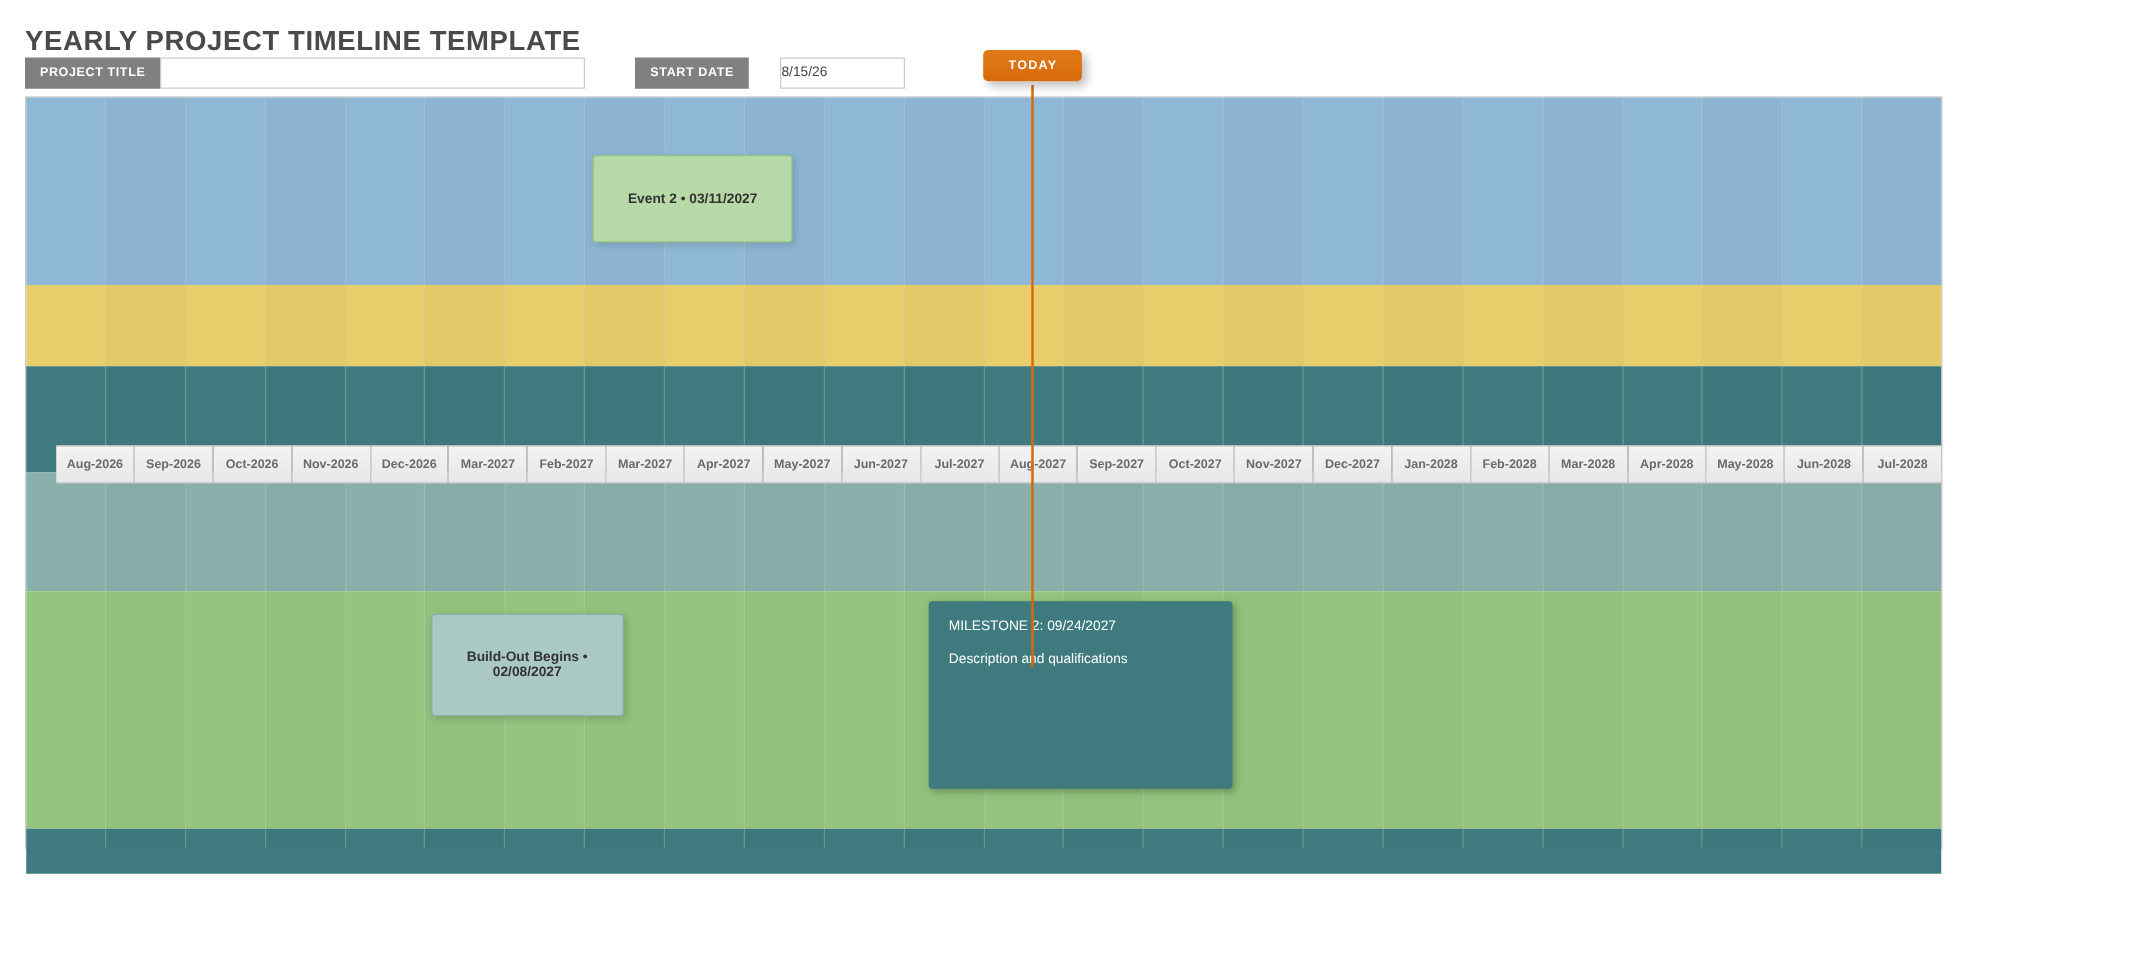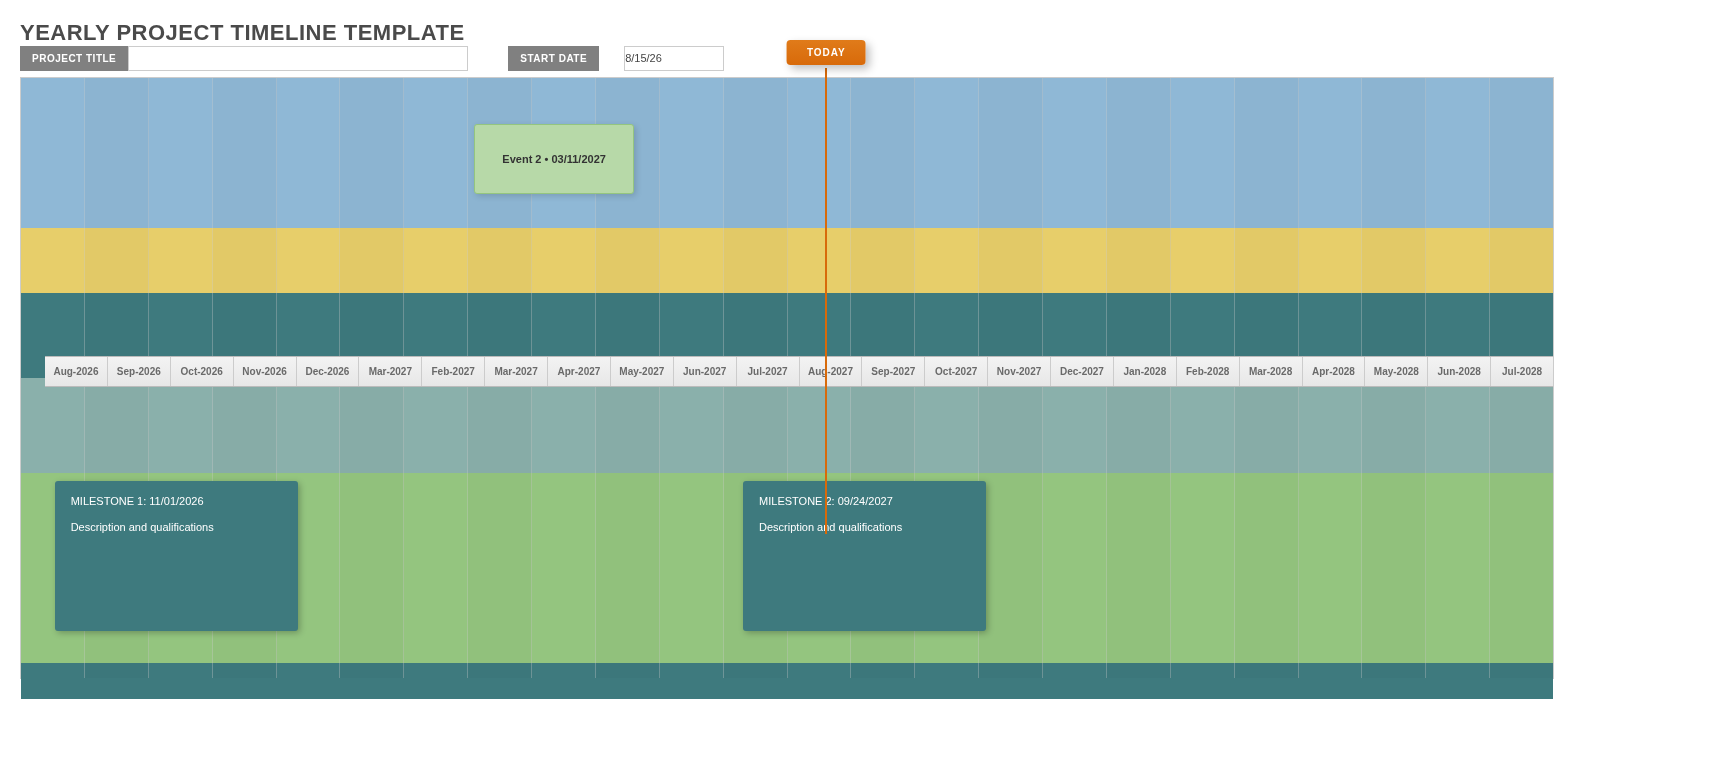--- a/index.html
+++ b/index.html
@@ -110,28 +110,25 @@
         <div class="tick">May-2028</div>
         <div class="tick">Jun-2028</div>
         <div class="tick">Jul-2028</div>
       </div>
   <div class="today-tag" style="left: 805.35px;">TODAY</div>
       <div class="today-line" style="left: 805.35px;"></div>
       <div class="stem blue" style="left: 30.68px; top: 128px; height: 150px;"></div>
       <div class="dot blue" style="left: 30.68px; top: 278px;"></div>
       <div class="stem yellow" style="left: 142.534px; top: 213px; height: 65px;"></div>
       <div class="dot yellow" style="left: 142.534px; top: 278px;"></div>
-      <div class="event" style="left: 33.6675px; top: 403px;">
-        <div class="bubble dark">
-          <div class="title">MILESTONE 1: 11/01/2026</div>
-          <div class="desc">Description and qualifications</div>
-        </div>
-      </div>
       <div class="stem dark" style="left: 193.667px; top: 318px; height: 85px;"></div>
       <div class="dot dark" style="left: 193.667px; top: 318px;"></div>
+      <div class="event" style="left: 323.757px; top: 413px;">
+        <div class="bubble teal">Build-Out Begins • 02/08/2027</div>
+      </div>
       <div class="stem teal" style="left: 400.757px; top: 318px; height: 95px;"></div>
       <div class="dot teal" style="left: 400.757px; top: 318px;"></div>
       <div class="event" style="left: 453.148px; top: 46px;">
         <div class="bubble green">Event 2 • 03/11/2027</div>
       </div>
       <div class="stem green" style="left: 469.148px; top: 88px; height: 190px;"></div>
       <div class="dot green" style="left: 469.148px; top: 278px;"></div>
       <div class="event" style="left: 722.05px; top: 403px;">
         <div class="bubble dark">
           <div class="title">MILESTONE 2: 09/24/2027</div>

